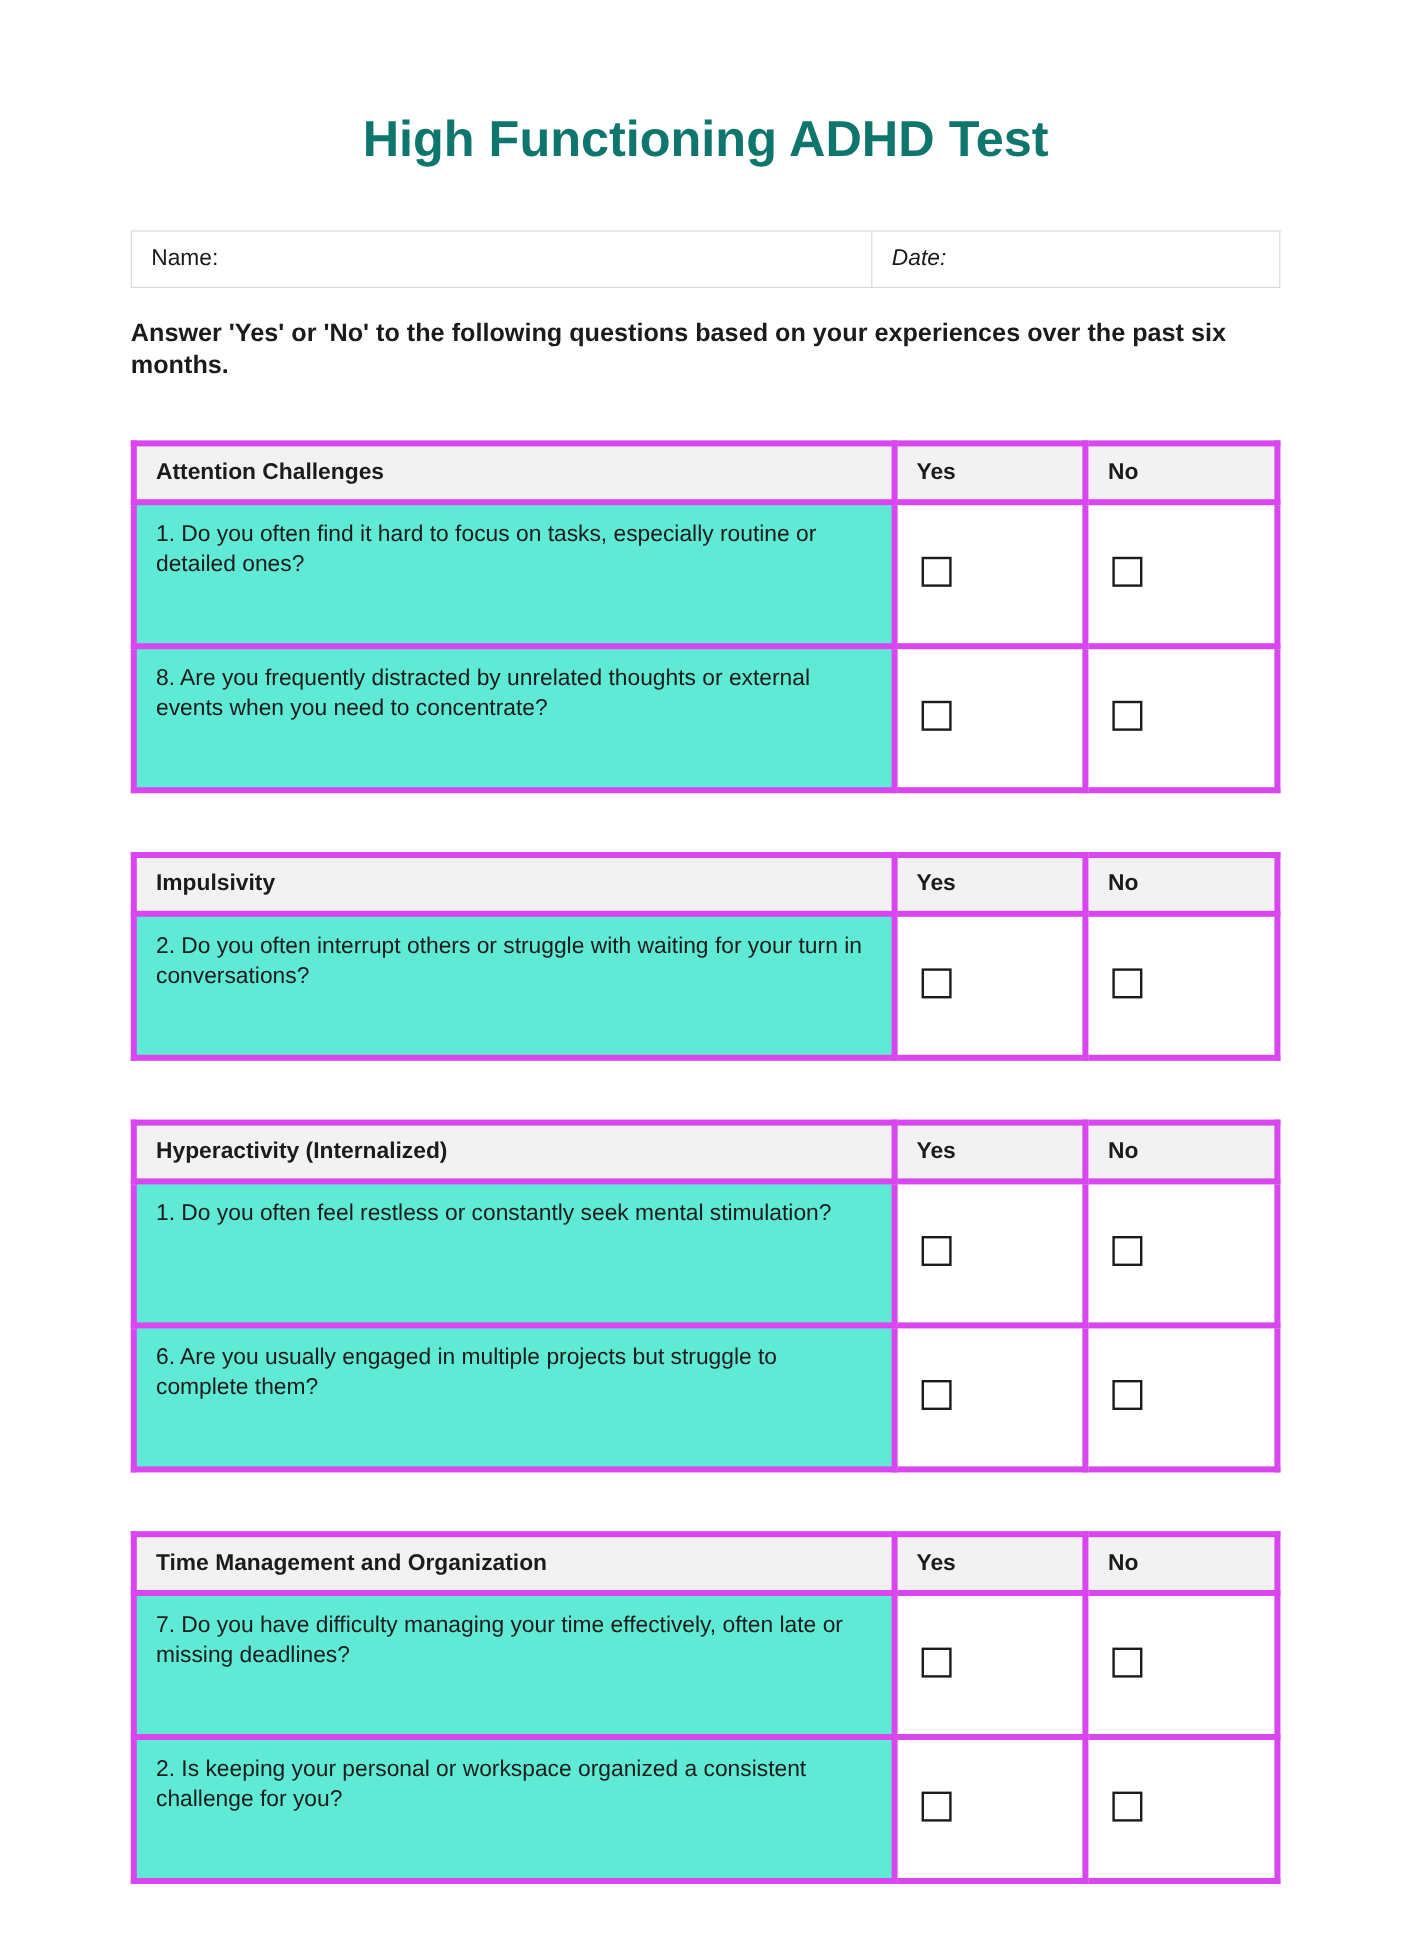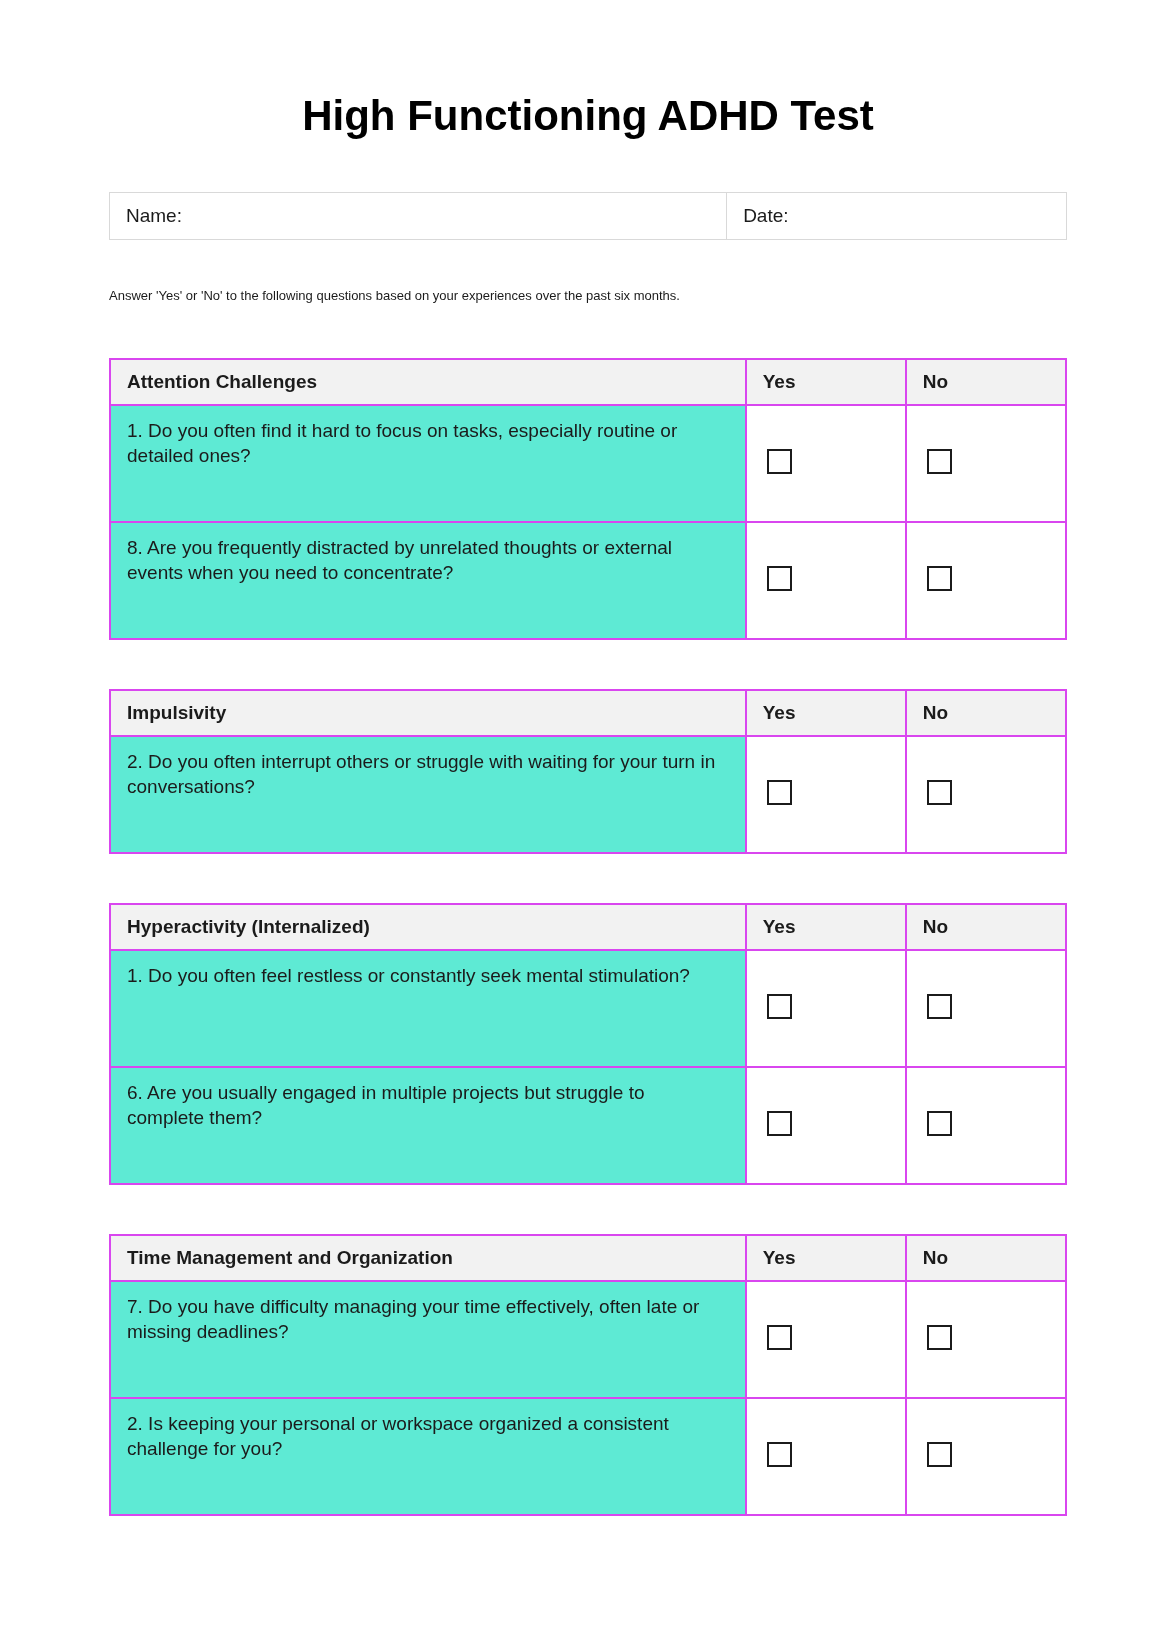--- a/index.html
+++ b/index.html
@@ -18,55 +18,56 @@
     width: 958px;
     margin: 0 auto;
     padding-top: 94px;
   }
   h1.title {
     margin: 0;
     font-size: 42px;
     line-height: 1.05;
     font-weight: bold;
     text-align: center;
-    color: #000000;
+    color: #0f766e;
   }
   table {
     border-collapse: collapse;
     width: 100%;
     table-layout: fixed;
   }
   
   table.meta {
     margin-top: 54px;
   }
   table.meta td {
     border: 1px solid #d9d9d9;
     height: 46px;
     font-size: 19px;
     padding: 0 0 0 16px;
     vertical-align: middle;
     background: #ffffff;
   }
   table.meta td.name-cell { width: 65%; }
-  table.meta td.date-cell { width: 35%; }
+  table.meta td.date-cell { width: 35%; font-style: italic; }
 
   
   p.instructions {
-    margin: 42px 0 0 0;
-    font-size: 13px;
+    margin: 24px 0 0 0;
+    font-size: 21px;
     line-height: 27px;
+    font-weight: bold;
   }
 
   
   table.qtable {
     margin-top: 49px;
   }
   table.qtable th, table.qtable td {
-    border: 2px solid #d946ef;
+    border: 5px solid #d946ef;
   }
   table.qtable th {
     background: #f2f2f2;
     height: 44px;
     font-size: 19px;
     font-weight: bold;
     text-align: left;
     padding: 0 0 0 16px;
     vertical-align: middle;
   }

